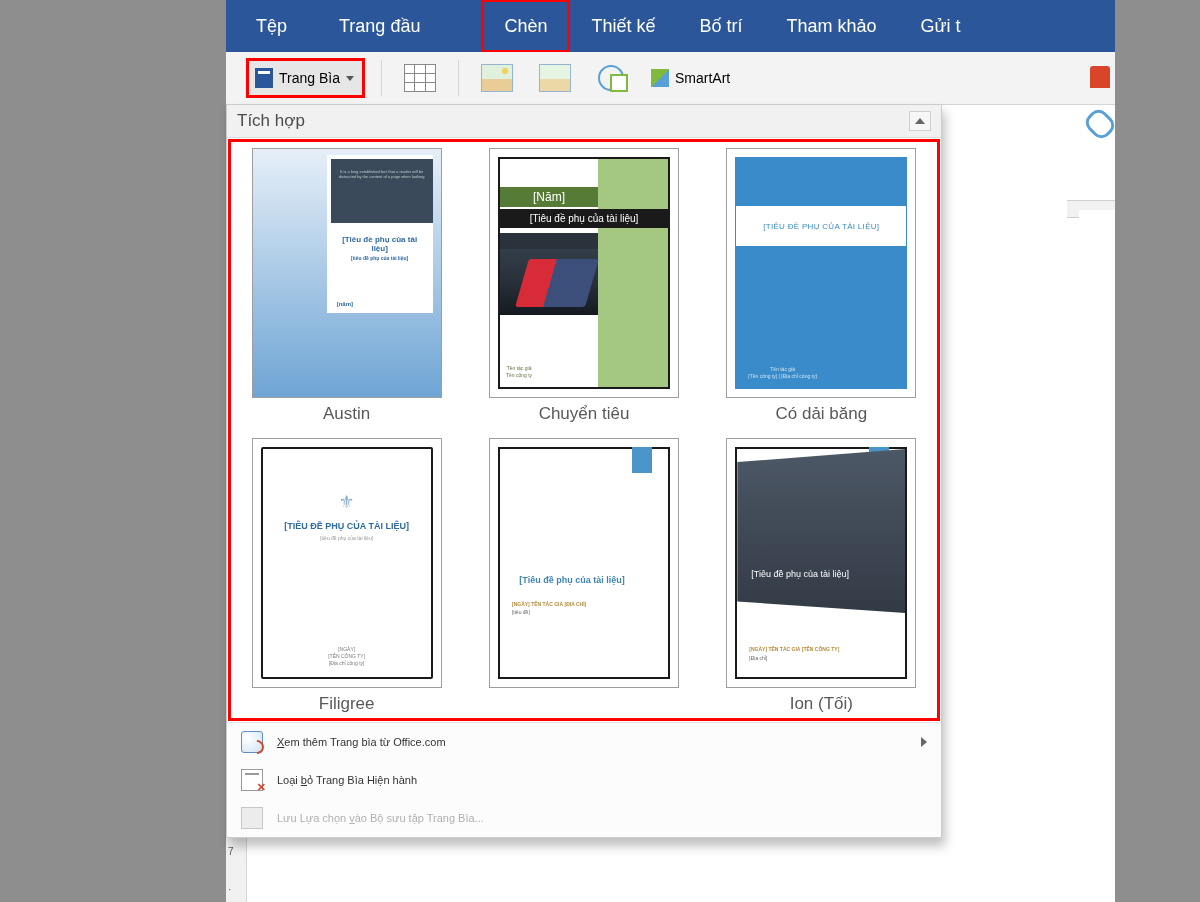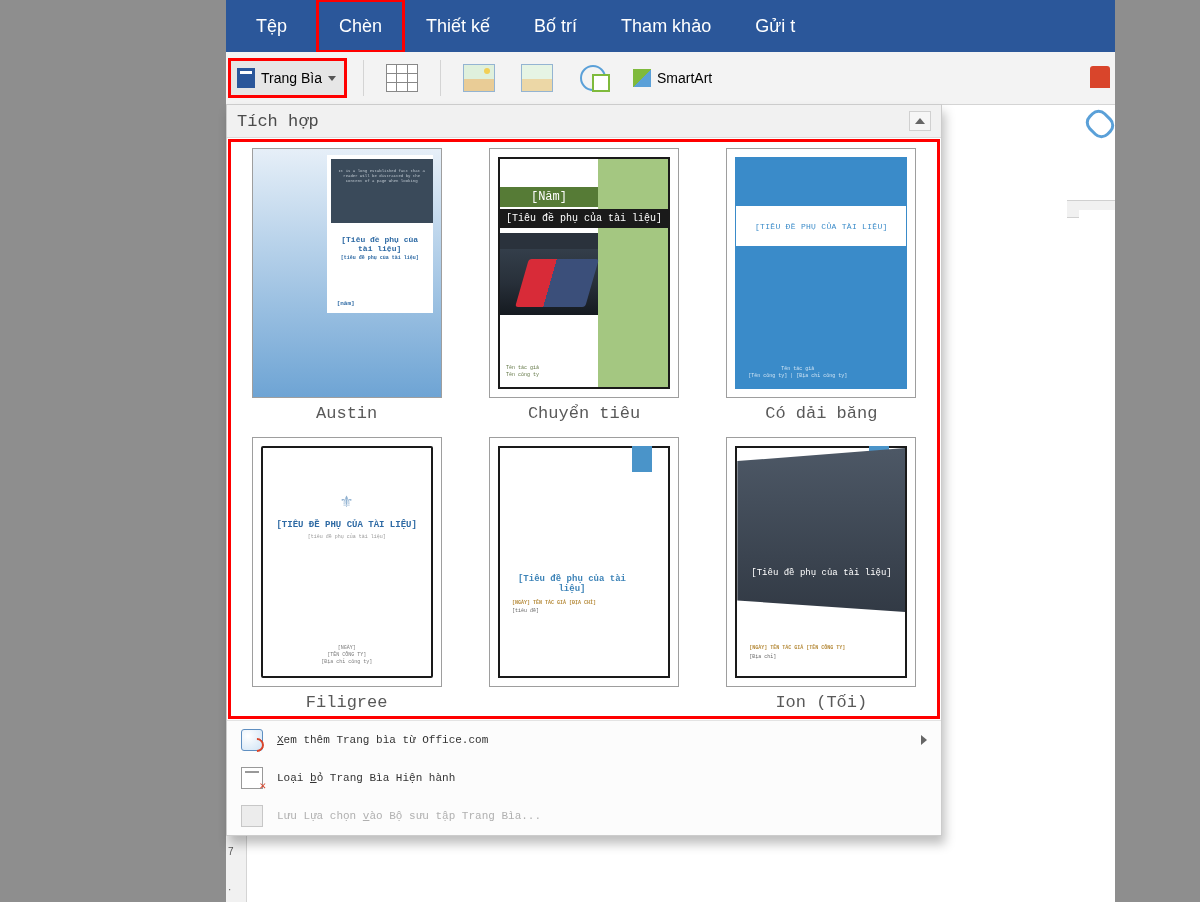--- a/index.html
+++ b/index.html
@@ -34,29 +34,30 @@
     padding: 12px 22px;
     display: flex;
     align-items: center;
     cursor: pointer;
   }
   .ribbon-tab.file { padding-left: 30px; padding-right: 30px; }
   .ribbon-tab.active-highlight {
     outline: 3px solid #ff0000;
     outline-offset: -2px;
     background: #2b579a;
+    margin-left: 40px;
   }
   
   .ribbon-toolbar {
     background: #f3f3f3;
     border-bottom: 1px solid #d4d4d4;
     height: 52px;
     display: flex;
     align-items: center;
-    padding-left: 4px;
+    padding-left: 22px;
     gap: 18px;
   }
   .cover-page-btn {
     display: inline-flex;
     align-items: center;
     height: 34px;
     padding: 0 8px 0 6px;
     background: #e6e6e6;
     border: 1px solid #a0a0a0;
     outline: 3px solid #ff0000;
@@ -102,21 +103,20 @@
   .right-icons .link-ico{ width:22px;height:18px;border:3px solid #5aa0d8;border-radius:10px;transform:rotate(45deg);}
   
   .gallery-panel {
     position: absolute;
     left: 0;
     top: 104px;
     width: 714px;
     background: #fcfcfc;
     border: 1px solid #cccccc;
     box-shadow: 3px 8px 10px rgba(0,0,0,.25);
-    font-family: Liberation Mono, monospace;
   }
   .gallery-header {
     background: #f1f1f1;
     padding: 6px 10px;
     border-bottom: 1px solid #dcdcdc;
     color:#4b4b4b;
     display:flex;align-items:center;
     font-size:17px;
     justify-content:space-between;
   }
@@ -242,20 +242,21 @@
     position:absolute;left:2px;font-size:10px;color:#555;transform:rotate(0deg);
   }
 </style>
 </head>
 <body>
 
 <div class="app-window">
 
   <div class="ribbon-tabs">
     <div class="ribbon-tab file">Tệp</div>
+    <div class="ribbon-tab">Trang đầu</div>
     <div class="ribbon-tab active-highlight">Chèn</div>
     <div class="ribbon-tab">Thiết kế</div>
     <div class="ribbon-tab">Bố trí</div>
     <div class="ribbon-tab">Tham khảo</div>
     <div class="ribbon-tab">Gửi t</div>
   </div>
 
   <div class="ribbon-toolbar">
     <div class="cover-page-btn">
       <span class="cp-icon"></span>

